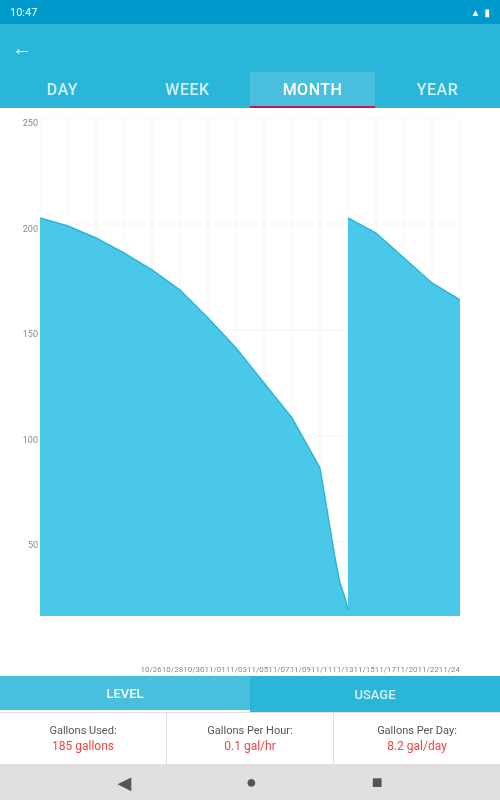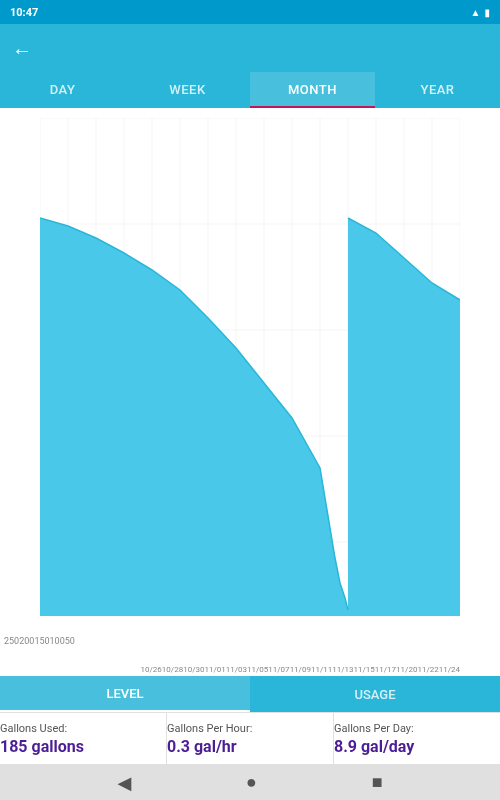--- a/index.html
+++ b/index.html
@@ -18,21 +18,21 @@
       height: 24px;
       background: #0099cc;
       display: flex;
       align-items: center;
       justify-content: space-between;
       padding: 0 10px;
     }
     .status-bar-left {
       font-size: 11px;
       color: white;
-      font-weight: bold;
+      font-weight: normal;
     }
     .status-bar-right {
       display: flex;
       gap: 4px;
       align-items: center;
     }
     .status-icon {
       color: white;
       font-size: 10px;
     }
@@ -61,21 +61,21 @@
     .tab-bar {
       display: flex;
       height: 36px;
       background: #29b6d8;
     }
     .tab {
       flex: 1;
       display: flex;
       align-items: center;
       justify-content: center;
-      font-size: 13px;
+      font-size: 16px;
       font-weight: 500;
       color: rgba(255,255,255,0.8);
       border-bottom: 2px solid transparent;
       cursor: pointer;
       letter-spacing: 0.5px;
     }
     .tab.active {
       color: white;
       border-bottom: 2px solid #be185d;
       background: rgba(255,255,255,0.15);
@@ -120,35 +120,36 @@
     .stats-row {
       display: flex;
       height: 52px;
       background: white;
       border-top: 1px solid #e0e0e0;
     }
     .stat-item {
       flex: 1;
       display: flex;
       flex-direction: column;
+      align-items: center;
       justify-content: center;
       border-right: 1px solid #e0e0e0;
       gap: 2px;
     }
     .stat-item:last-child {
       border-right: none;
     }
     .stat-label {
       font-size: 11px;
       color: #555;
     }
     .stat-value {
-      font-size: 16px;
-      color: #4c1d95;
-      font-weight: 700;
+      font-size: 12px;
+      color: #ef4444;
+      font-weight: 400;
     }
 
     
     .nav-bar {
       height: 36px;
       background: #e0e0e0;
       display: flex;
       align-items: center;
       justify-content: space-around;
       padding: 0 60px;
@@ -158,21 +159,21 @@
       color: #555;
     }
 
     
     .y-labels {
       position: absolute;
       left: 4px;
       top: 10px;
       bottom: 30px;
       display: flex;
-      flex-direction: row;
+      flex-direction: column;
       justify-content: space-between;
       align-items: flex-end;
       width: 34px;
     }
     .y-label {
       font-size: 9px;
       color: #888;
     }
 
     
@@ -312,25 +313,25 @@
   <div class="bottom-tab">USAGE</div>
 </div>
 
 <div class="stats-row">
   <div class="stat-item">
     <span class="stat-label">Gallons Used:</span>
     <span class="stat-value">185 gallons</span>
   </div>
   <div class="stat-item">
     <span class="stat-label">Gallons Per Hour:</span>
-    <span class="stat-value">0.3 gal/hr</span>
+    <span class="stat-value">0.1 gal/hr</span>
   </div>
   <div class="stat-item">
     <span class="stat-label">Gallons Per Day:</span>
-    <span class="stat-value">8.9 gal/day</span>
+    <span class="stat-value">8.2 gal/day</span>
   </div>
 </div>
 
 <div class="nav-bar">
   <span class="nav-icon">◀</span>
   <span class="nav-icon">●</span>
   <span class="nav-icon">■</span>
 </div>
 
 </body></html>

